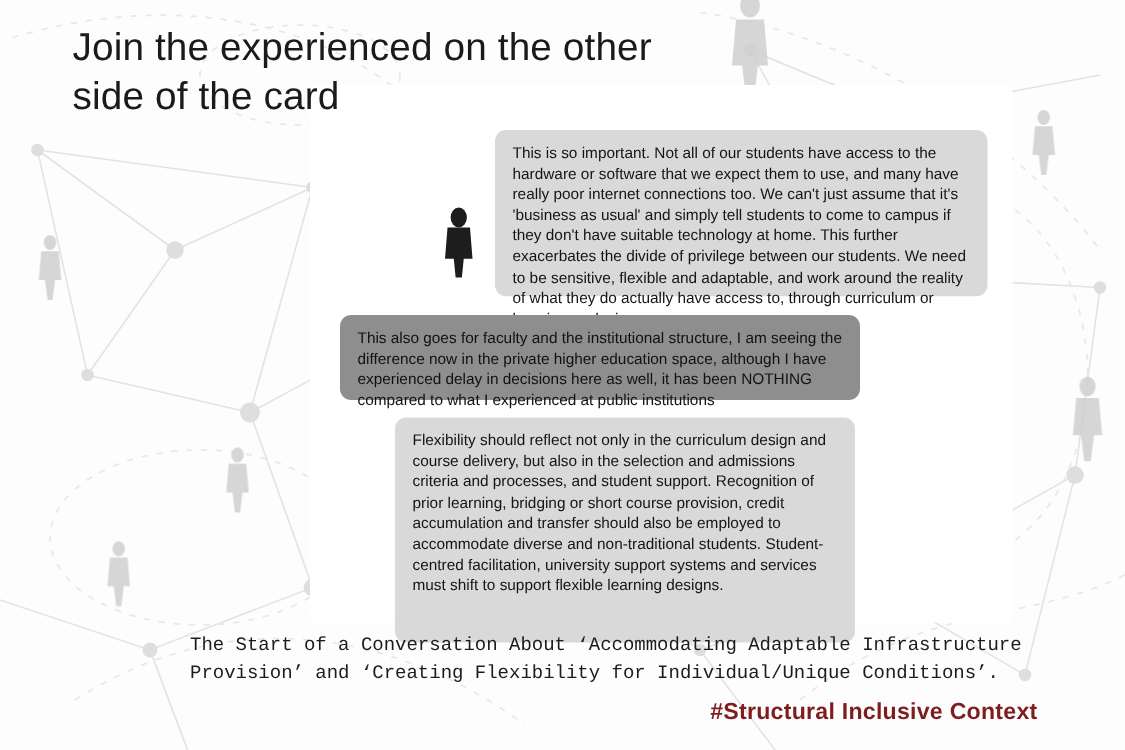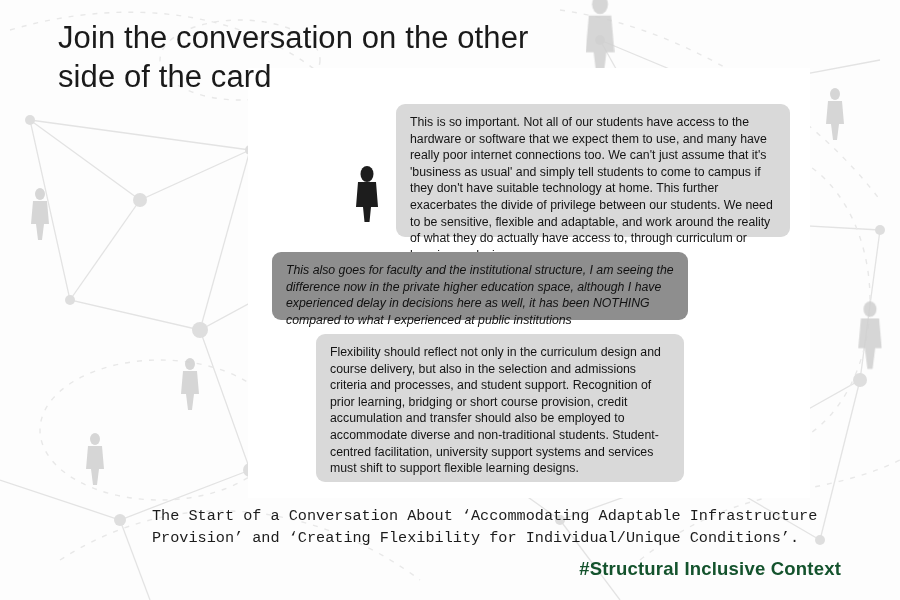--- a/index.html
+++ b/index.html
@@ -65,52 +65,51 @@
     left: 396px;
     top: 104px;
     width: 394px;
     height: 133px;
   }
   #bubble-2 {
     left: 272px;
     top: 252px;
     width: 416px;
     height: 68px;
-    font-style: italic;
   }
   #bubble-3 {
     left: 316px;
     top: 334px;
     width: 368px;
-    height: 148px;
+    height: 180px;
   }
   .avatar {
     position: absolute;
   }
   #avatar-1 { left: 352px; top: 165px; }
   #avatar-2 { left: 654px; top: 262px; }
   #avatar-3 { left: 336px; top: 370px; }
 
   #caption {
     position: absolute;
     left: 152px;
     top: 505px;
     width: 712px;
     font-size: 15.2px;
     line-height: 22px;
     color: #1c1c1c;
     font-family: Liberation Mono, monospace;
   }
   #hashtag {
     position: absolute;
-    right: 59px;
+    right: 70px;
     top: 558px;
     font-size: 18.5px;
     font-weight: bold;
-    color: #14532d;
+    color: #7f1d1d;
     letter-spacing: 0.2px;
   }
 </style>
 </head>
 <body>
 
 <div id="slide">
 
   <svg id="bg-graphic" viewBox="0 0 900 600" xmlns="http://www.w3.org/2000/svg">
     <defs>
@@ -169,21 +168,21 @@
       <use href="#ppl" x="870" y="330" transform="translate(870,330) scale(1.3) translate(-870,-330)"></use>
       <use href="#ppl" x="190" y="380"></use>
       <use href="#ppl" x="95" y="455"></use>
       <use href="#ppl" x="285" y="100"></use>
       <use href="#ppl" x="40" y="210"></use>
     </g>
   </svg>
 
   <div id="white-panel"></div>
 
-  <div id="title">Join the conversation on the other side of the card</div>
+  <div id="title">Join the experienced on the other side of the card</div>
 
   <svg class="avatar" id="avatar-1" width="30" height="58" viewBox="0 0 30 58" xmlns="http://www.w3.org/2000/svg">
     <ellipse cx="15" cy="9" rx="6.5" ry="8" fill="#1d1d1d"></ellipse>
     <path d="M 6 17 L 24 17 L 26 42 L 19 42 L 17.5 57 L 12.5 57 L 11 42 L 4 42 Z" fill="#1d1d1d"></path>
   </svg>
   <div class="bubble bubble-light" id="bubble-1">This is so important. Not all of our students have access to the hardware or software that we expect them to use, and many have really poor internet connections too. We can't just assume that it's 'business as usual' and simply tell students to come to campus if they don't have suitable technology at home. This further exacerbates the divide of privilege between our students. We need to be sensitive, flexible and adaptable, and work around the reality of what they do actually have access to, through curriculum or learning re-design.</div>
 
   <svg class="avatar" id="avatar-2" width="26" height="52" viewBox="0 0 26 52" xmlns="http://www.w3.org/2000/svg">
     <ellipse cx="13" cy="8" rx="5.5" ry="7" fill="#f2f2f2" stroke="#3a3a3a" stroke-width="1.4"></ellipse>
     <path d="M 5 15 L 21 15 L 23 38 L 16.5 38 L 15 51 L 11 51 L 9.5 38 L 3 38 Z" fill="#f2f2f2" stroke="#3a3a3a" stroke-width="1.4"></path>

